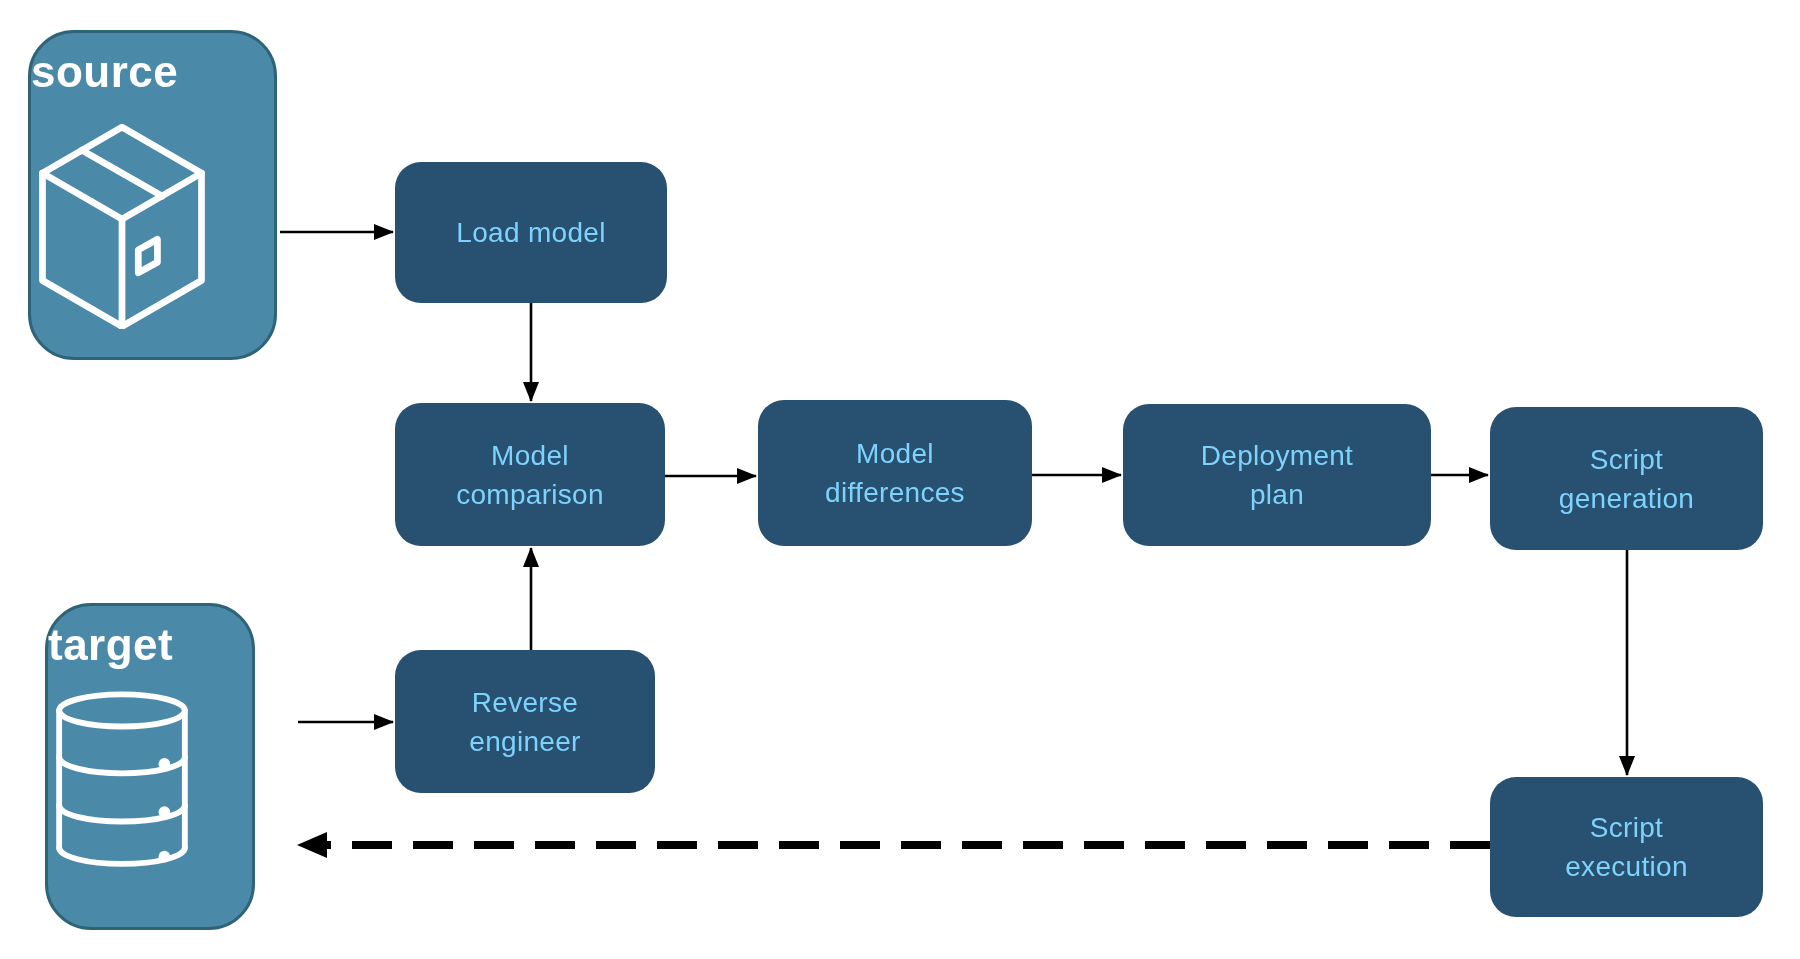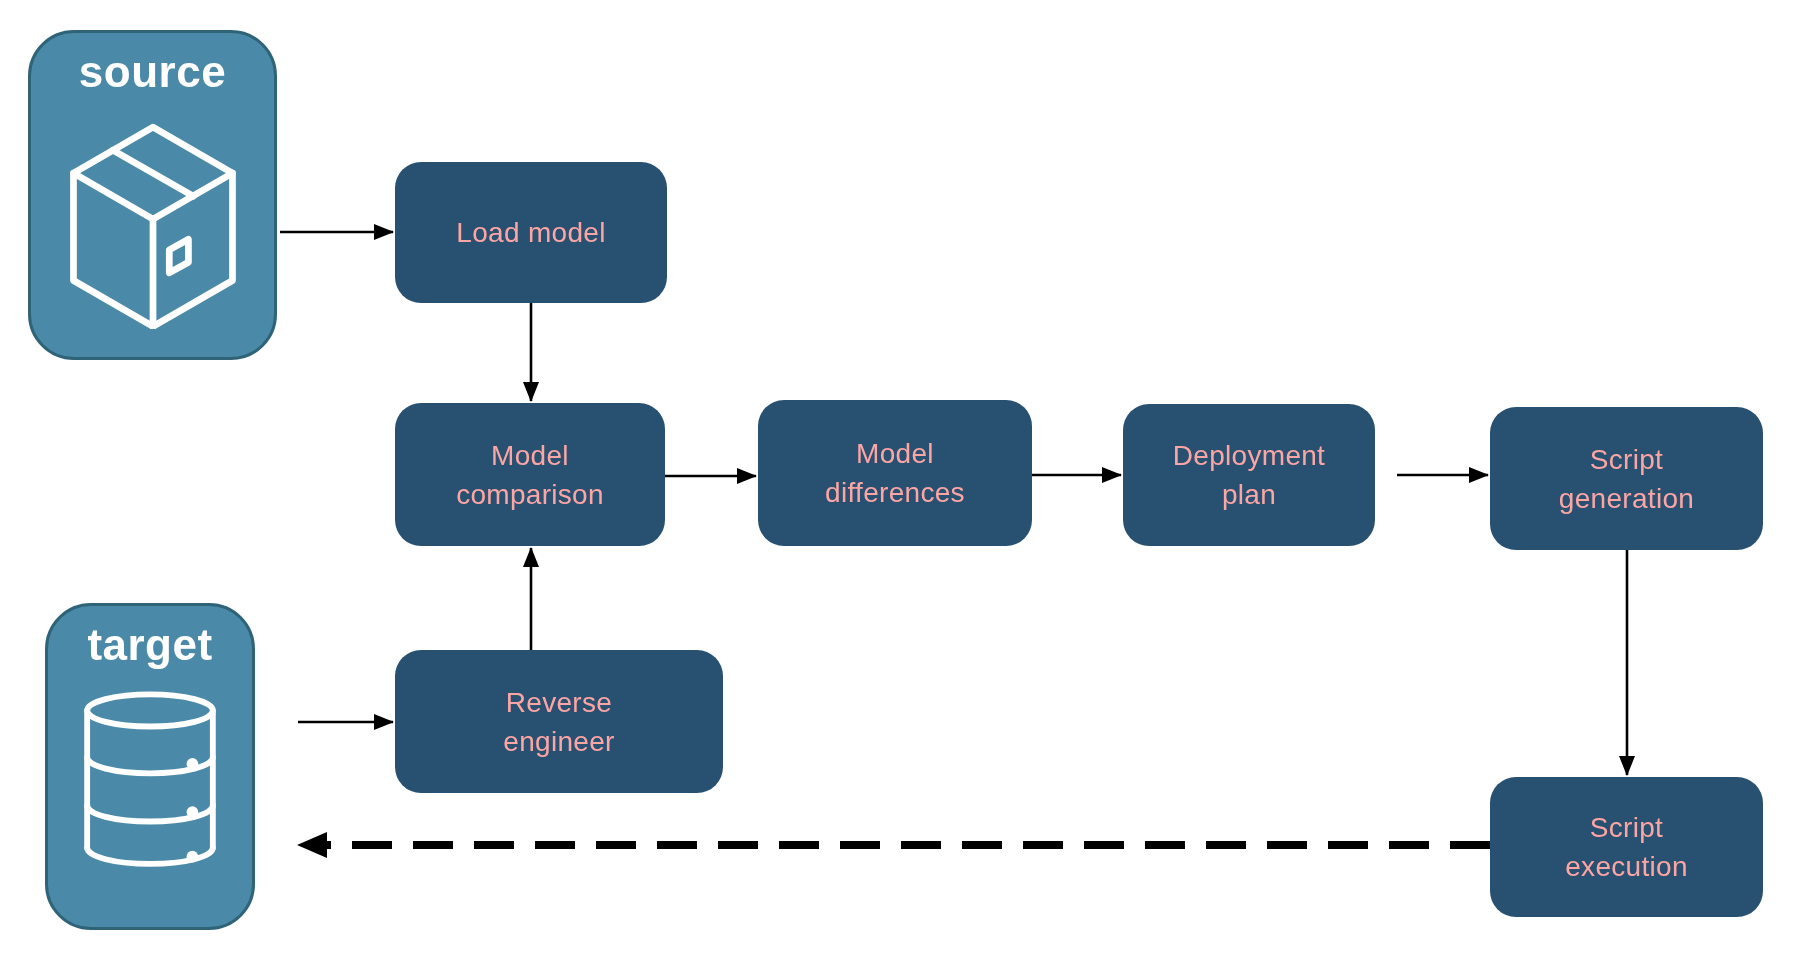--- a/index.html
+++ b/index.html
@@ -11,58 +11,58 @@
     overflow:hidden;
   }
   #edges{position:absolute;left:0;top:0;width:1800px;height:959px;}
 
   
   .node{
     position:absolute;
     background:#285070;
     border-radius:26px;
     display:flex;align-items:center;justify-content:center;
-    color:#fca5a5;
+    color:#7dd3fc;
   }
   .node-label{
     white-space:pre-line;
     text-align:center;
     font-size:28px;
     line-height:39px;
     font-weight:400;
     letter-spacing:.3px;
   }
 
   
   .endpoint{
     position:absolute;
     background:#4a8aa8;
     border:3px solid #2f6378;
     border-radius:46px;
     box-sizing:border-box;
-    display:flex;flex-direction:column;align-items:center;
+    display:flex;flex-direction:column;align-items:flex-start;
     color:#ffffff;
   }
   .endpoint-label{
     font-size:44px;
     font-weight:700;
     letter-spacing:.5px;
     margin-top:14px;
   }
   .endpoint .icon{display:block;margin-top:20px;}
 
   
   .n-source            {left:28px;  top:30px;  width:249px; height:330px;}
   .n-target            {left:45px;  top:603px; width:210px; height:327px;}
   .n-load-model        {left:395px; top:162px; width:272px; height:141px;}
   .n-model-comparison  {left:395px; top:403px; width:270px; height:143px;}
   .n-model-differences {left:758px; top:400px; width:274px; height:146px;}
-  .n-deployment-plan   {left:1123px;top:404px; width:252px; height:142px;}
+  .n-deployment-plan   {left:1123px;top:404px; width:308px; height:142px;}
   .n-script-generation {left:1490px;top:407px; width:273px; height:143px;}
-  .n-reverse-engineer  {left:395px; top:650px; width:328px; height:143px;}
+  .n-reverse-engineer  {left:395px; top:650px; width:260px; height:143px;}
   .n-script-execution  {left:1490px;top:777px; width:273px; height:140px;}
 
   .edge{stroke:#000000;fill:none;}
   .edge-solid{stroke-width:2.6px;}
   .edge-dashed{stroke-width:8px;stroke-dasharray:40 21;}
 </style>
 </head>
 <body>
 
 <div id="stage">

